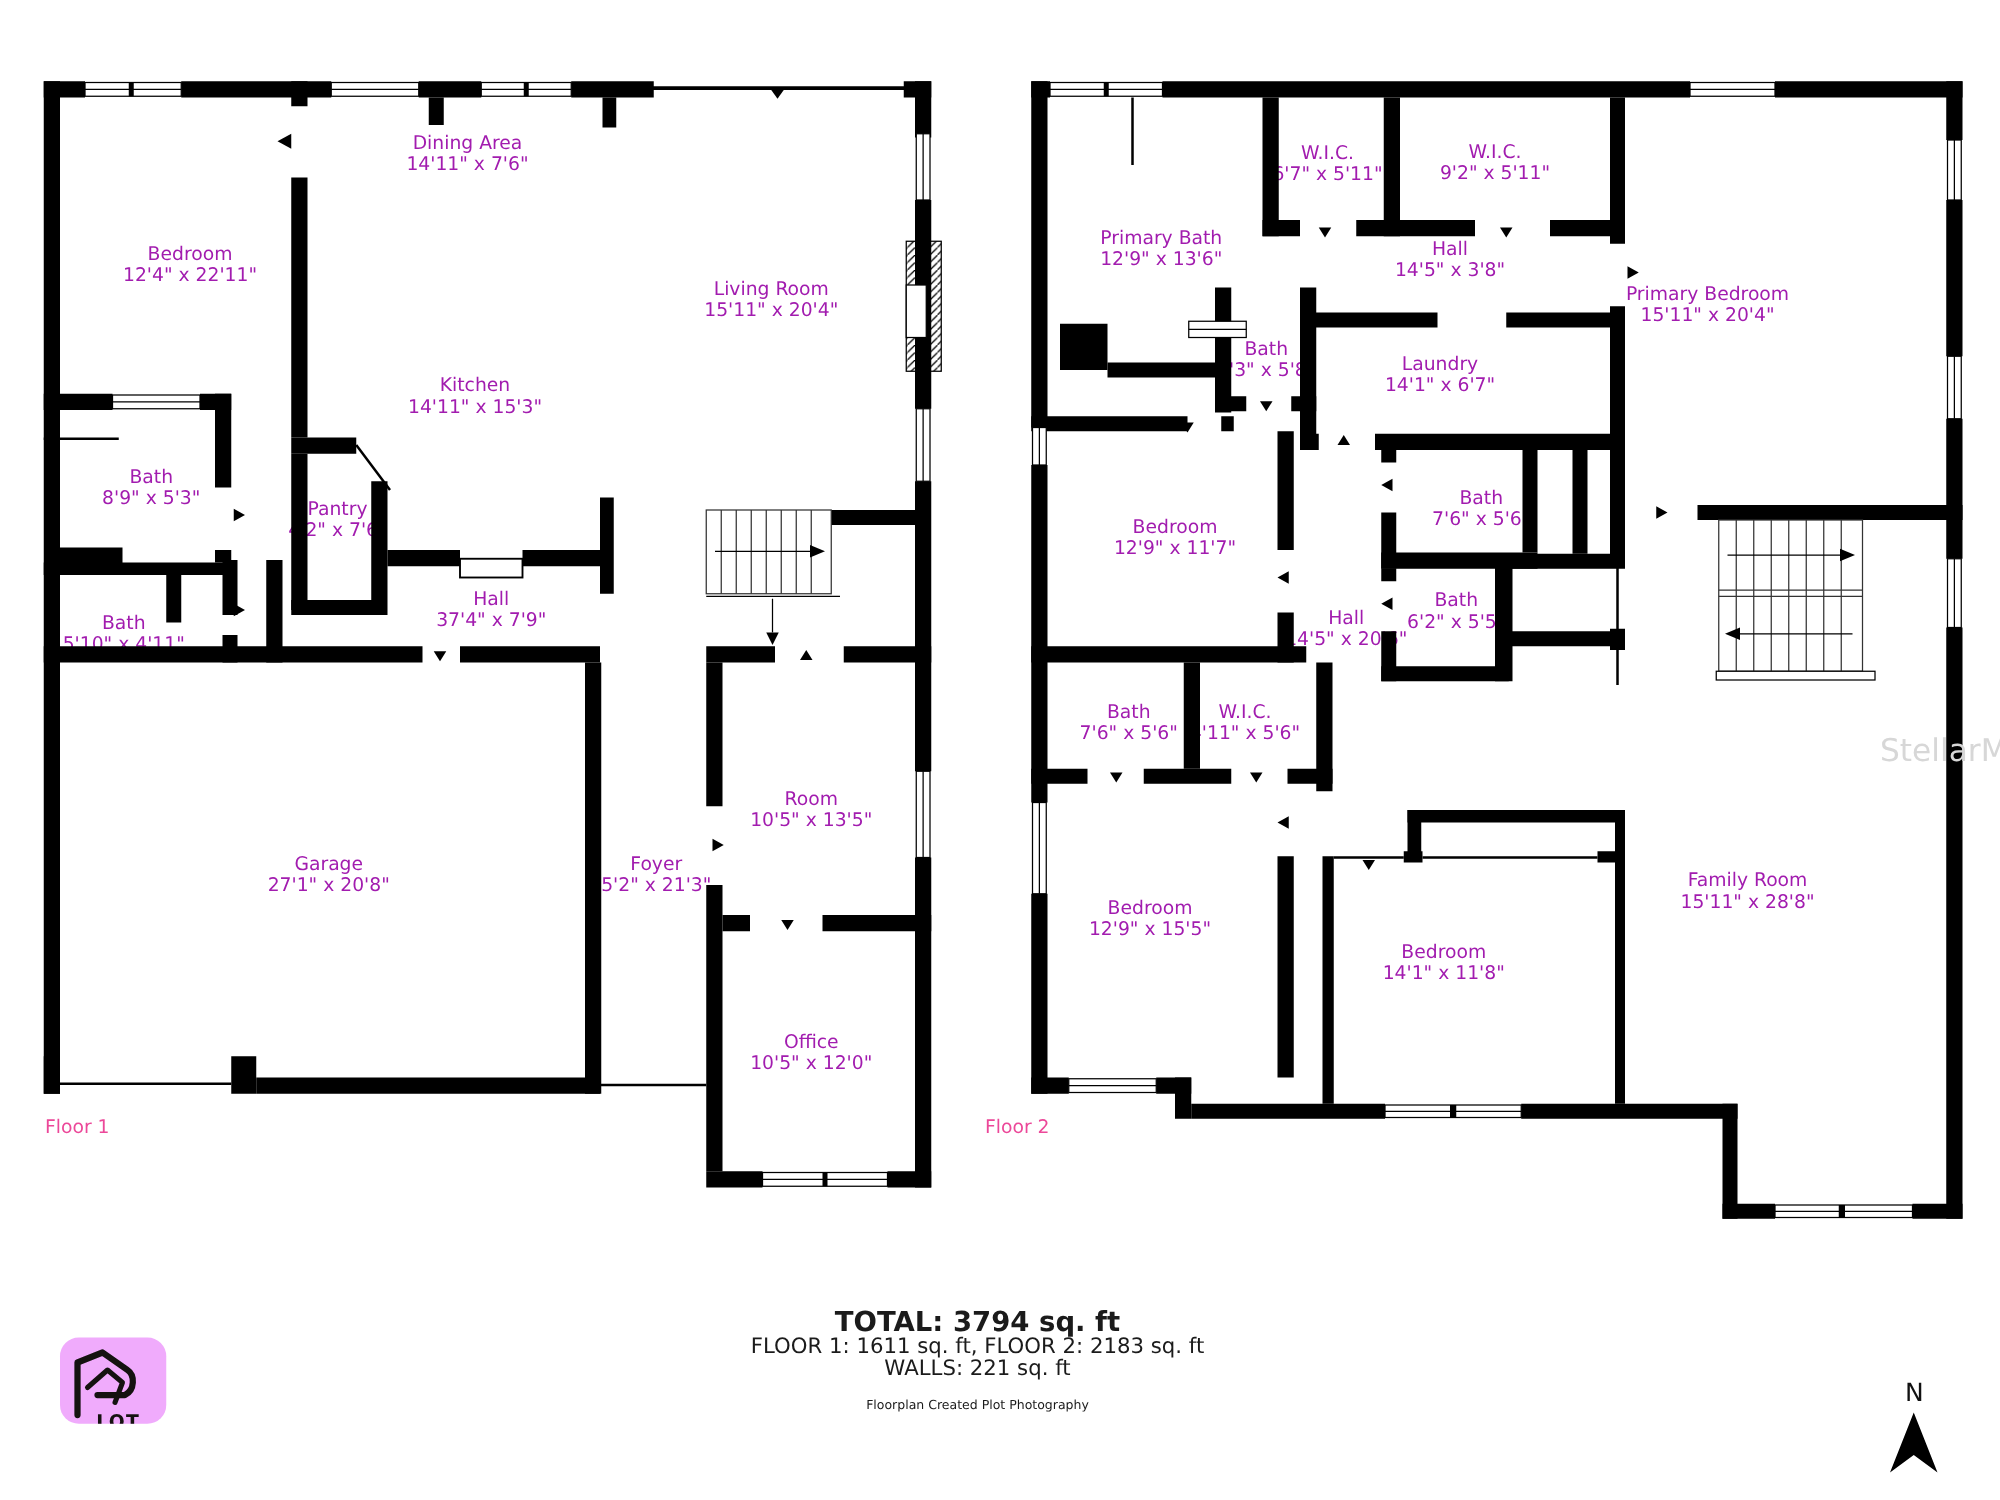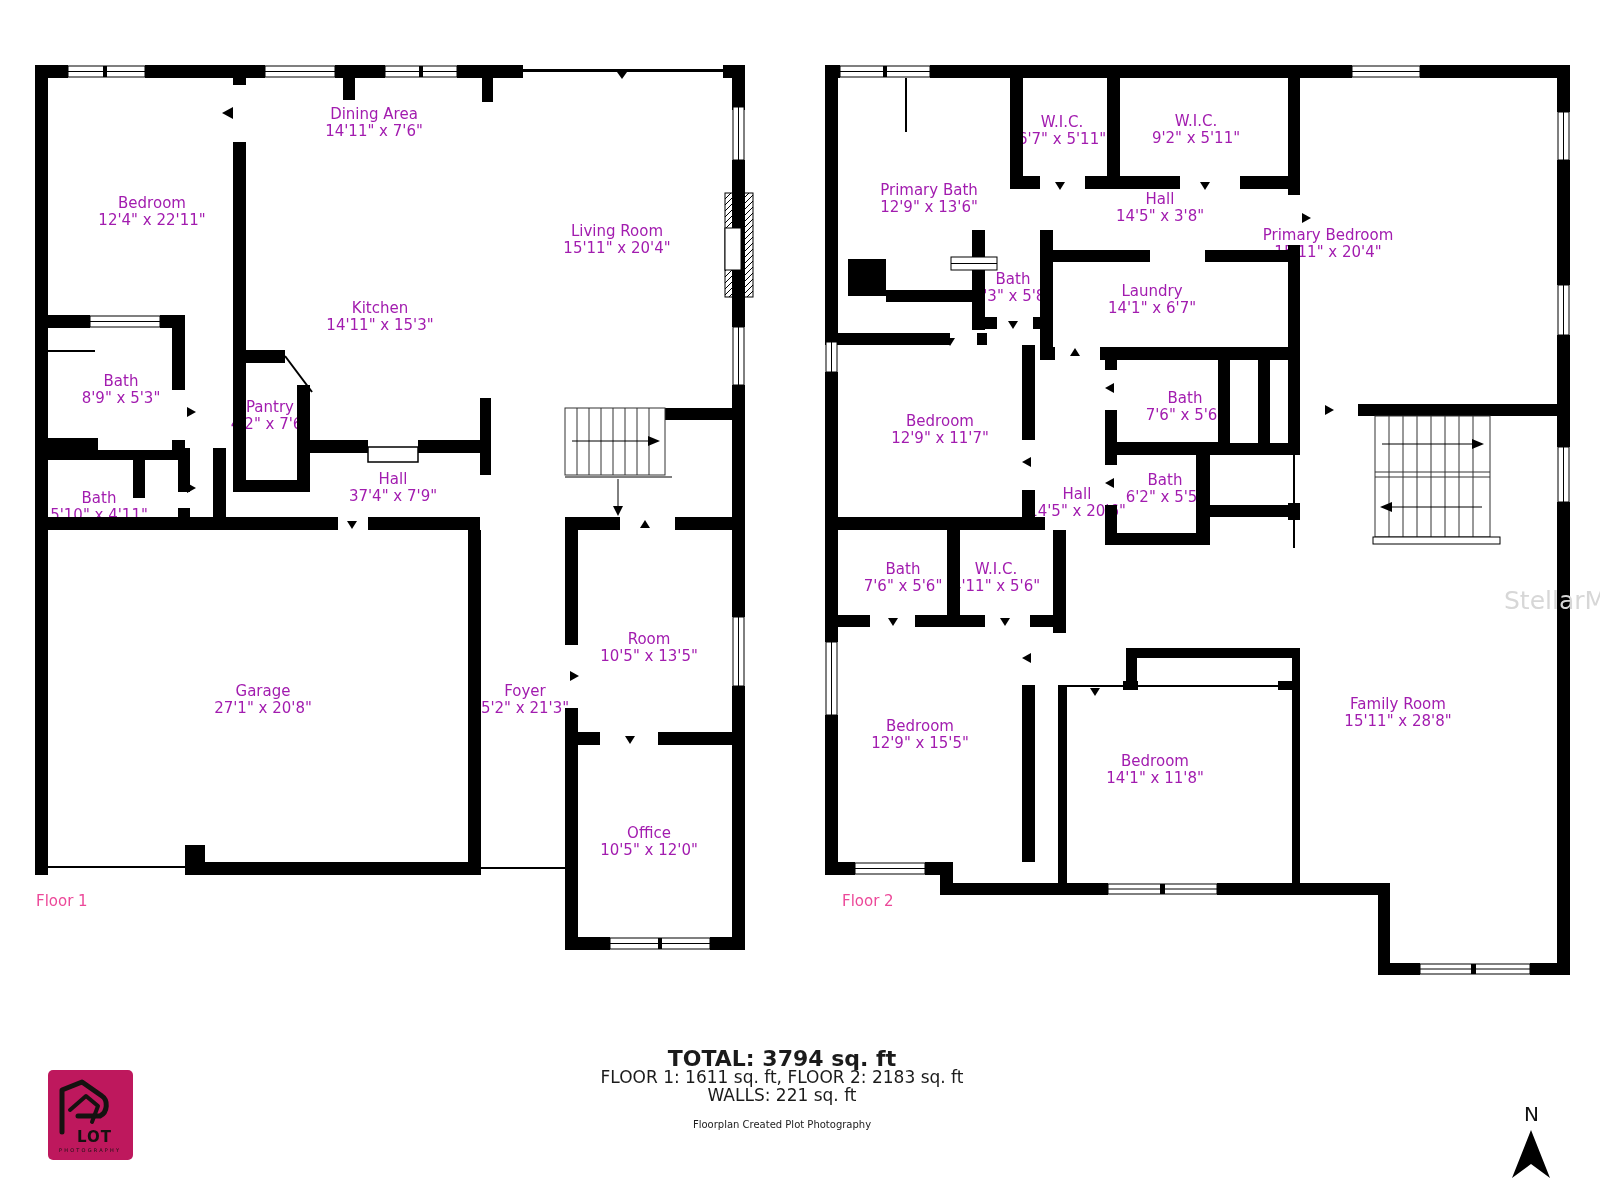--- a/index.html
+++ b/index.html
@@ -17,22 +17,22 @@
     position:absolute;font-size:15px;color:#ec4899;z-index:3;white-space:nowrap;
   }
   #plan-svg{position:absolute;left:0;top:0;z-index:2;pointer-events:none;}
   .summary{
     position:absolute;left:382px;top:1048px;width:800px;text-align:center;z-index:3;
   }
   .summary .total{font-size:22px;font-weight:bold;line-height:21px;}
   .summary .line{font-size:17px;line-height:17.5px;}
   .summary .credit{font-size:10px;margin-top:15px;}
   .logo{
-    position:absolute;left:48px;top:1070px;width:85px;height:90px;
-    background:#be185d;border-radius:5px;z-index:3;overflow:hidden;
+    position:absolute;left:48px;top:1070px;width:85px;height:69px;
+    background:#f0abfc;border-radius:15px;z-index:3;overflow:hidden;
   }
   .logo .wordmark{
     position:absolute;left:29px;top:58px;font-size:15px;font-weight:bold;color:#151210;
     letter-spacing:1px;
   }
   .logo .subtitle{
     position:absolute;left:11px;top:77px;font-size:5px;letter-spacing:2.2px;color:#151210;
   }
   .compass{position:absolute;left:1496px;top:1100px;width:70px;height:90px;z-index:3;}
   .compass .n{position:absolute;left:28px;top:2px;font-size:20px;color:#111;}
@@ -102,21 +102,21 @@
   <div>9'2" x 5'11"</div>
 </div>
 <div class="lbl" style="left:929px;top:199px">
   <div>Primary Bath</div>
   <div>12'9" x 13'6"</div>
 </div>
 <div class="lbl" style="left:1160px;top:208px">
   <div>Hall</div>
   <div>14'5" x 3'8"</div>
 </div>
-<div class="lbl" style="left:1328px;top:244px">
+<div class="lbl" style="left:1366px;top:244px">
   <div>Primary Bedroom</div>
   <div>15'11" x 20'4"</div>
 </div>
 <div class="lbl" style="left:1013px;top:288px">
   <div>Bath</div>
   <div>5'3" x 5'8"</div>
 </div>
 <div class="lbl" style="left:1152px;top:300px">
   <div>Laundry</div>
   <div>14'1" x 6'7"</div>
@@ -450,21 +450,21 @@
       <path d="M1000,618 L1010,618 L1005,626 Z"></path>
       <path d="M1031,653 L1022,658 L1031,663 Z"></path>
       <path d="M1090,688 L1100,688 L1095,696 Z"></path>
       <path d="M1325,405 L1334,410 L1325,415 Z"></path>
       <path d="M945,338 L955,338 L950,346 Z"></path>
     </g>
   </g>
 </svg>
 
 <div class="floor-tag" style="left:36px;top:892px">Floor 1</div>
-<div class="floor-tag" style="left:842px;top:892px">Floor 2</div>
+<div class="floor-tag" style="left:788px;top:892px">Floor 2</div>
 
 <div class="summary">
   <div class="total">TOTAL: 3794 sq. ft</div>
   <div class="line">FLOOR 1: 1611 sq. ft, FLOOR 2: 2183 sq. ft</div>
   <div class="line">WALLS: 221 sq. ft</div>
   <div class="credit">Floorplan Created Plot Photography</div>
 </div>
 
 <div class="logo">
   <svg width="85" height="87" viewBox="0 0 85 87">

